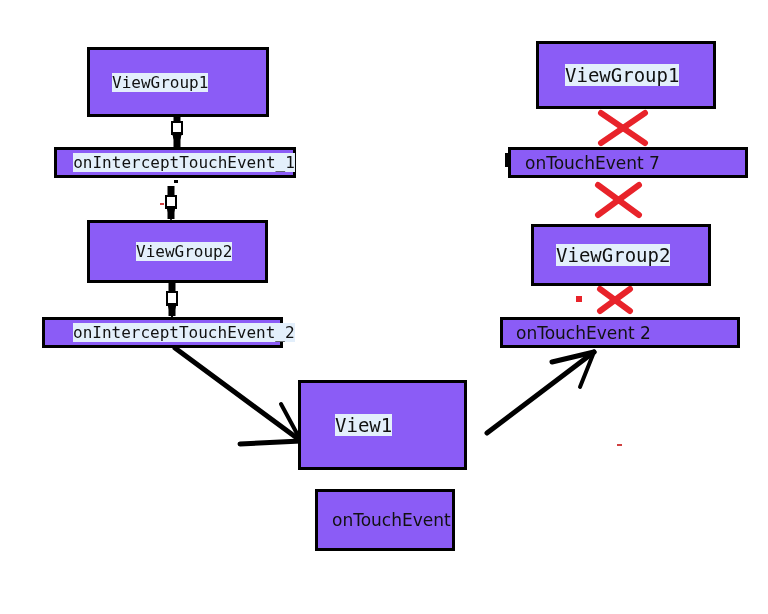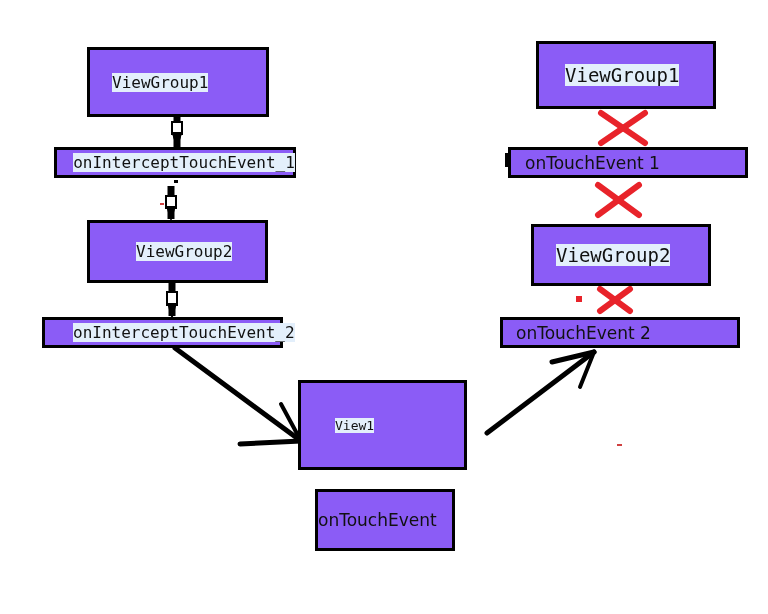--- a/index.html
+++ b/index.html
@@ -48,29 +48,29 @@
     font-size: 16px;
   }
 
   
   #vg1-left   { left: 87px;  top: 47px;  width: 182px; height: 70px;  justify-content: flex-start; padding-left: 22px; }
   #oite1      { left: 54px;  top: 147px; width: 242px; height: 31px;  justify-content: center; padding-left: 18px; }
   #vg2-left   { left: 87px;  top: 220px; width: 181px; height: 63px;  justify-content: flex-start; padding-left: 46px; }
   #oite2      { left: 42px;  top: 317px; width: 241px; height: 31px;  justify-content: flex-start; padding-left: 28px; }
 
   #view1      { left: 298px; top: 380px; width: 169px; height: 90px;  justify-content: flex-start; padding-left: 34px; }
-  #ote-view   { left: 315px; top: 489px; width: 140px; height: 62px;  justify-content: flex-start; }
+  #ote-view   { left: 315px; top: 489px; width: 140px; height: 62px;  justify-content: flex-start; padding-left: 14px; }
 
   #vg1-right  { left: 536px; top: 41px;  width: 180px; height: 68px;  justify-content: flex-start; padding-left: 26px; }
   #ote1       { left: 508px; top: 147px; width: 240px; height: 31px;  justify-content: flex-start; padding-left: 14px; }
   #vg2-right  { left: 531px; top: 224px; width: 180px; height: 62px;  justify-content: flex-start; padding-left: 22px; }
   #ote2       { left: 500px; top: 317px; width: 240px; height: 31px;  justify-content: flex-start; padding-left: 13px; }
 
   #vg1-right .label, #vg2-right .label { font-size: 19px; }
-  #view1 .label { font-size: 13px; }
+  #view1 .label { font-size: 19px; }
   #ote1 .label, #ote2 .label, #ote-view .label { font-size: 17px; }
 </style>
 </head>
 <body>
 
 <svg id="canvas" viewBox="0 0 768 614" xmlns="http://www.w3.org/2000/svg">
 
   <g>
     <line x1="177" y1="117" x2="177" y2="148" stroke="#000" stroke-width="7"></line>
     <polygon points="177,150 171,130 177,134 183,130" fill="#000"></polygon>
@@ -146,21 +146,21 @@
 
 <div class="node plain" id="ote-view">
   <span class="label">onTouchEvent</span>
 </div>
 
 <div class="node mono" id="vg1-right">
   <span class="label">ViewGroup1</span>
 </div>
 
 <div class="node plain" id="ote1">
-  <span class="label">onTouchEvent 1</span>
+  <span class="label">onTouchEvent 7</span>
 </div>
 
 <div class="node mono" id="vg2-right">
   <span class="label">ViewGroup2</span>
 </div>
 
 <div class="node plain" id="ote2">
   <span class="label">onTouchEvent 2</span>
 </div>
 

